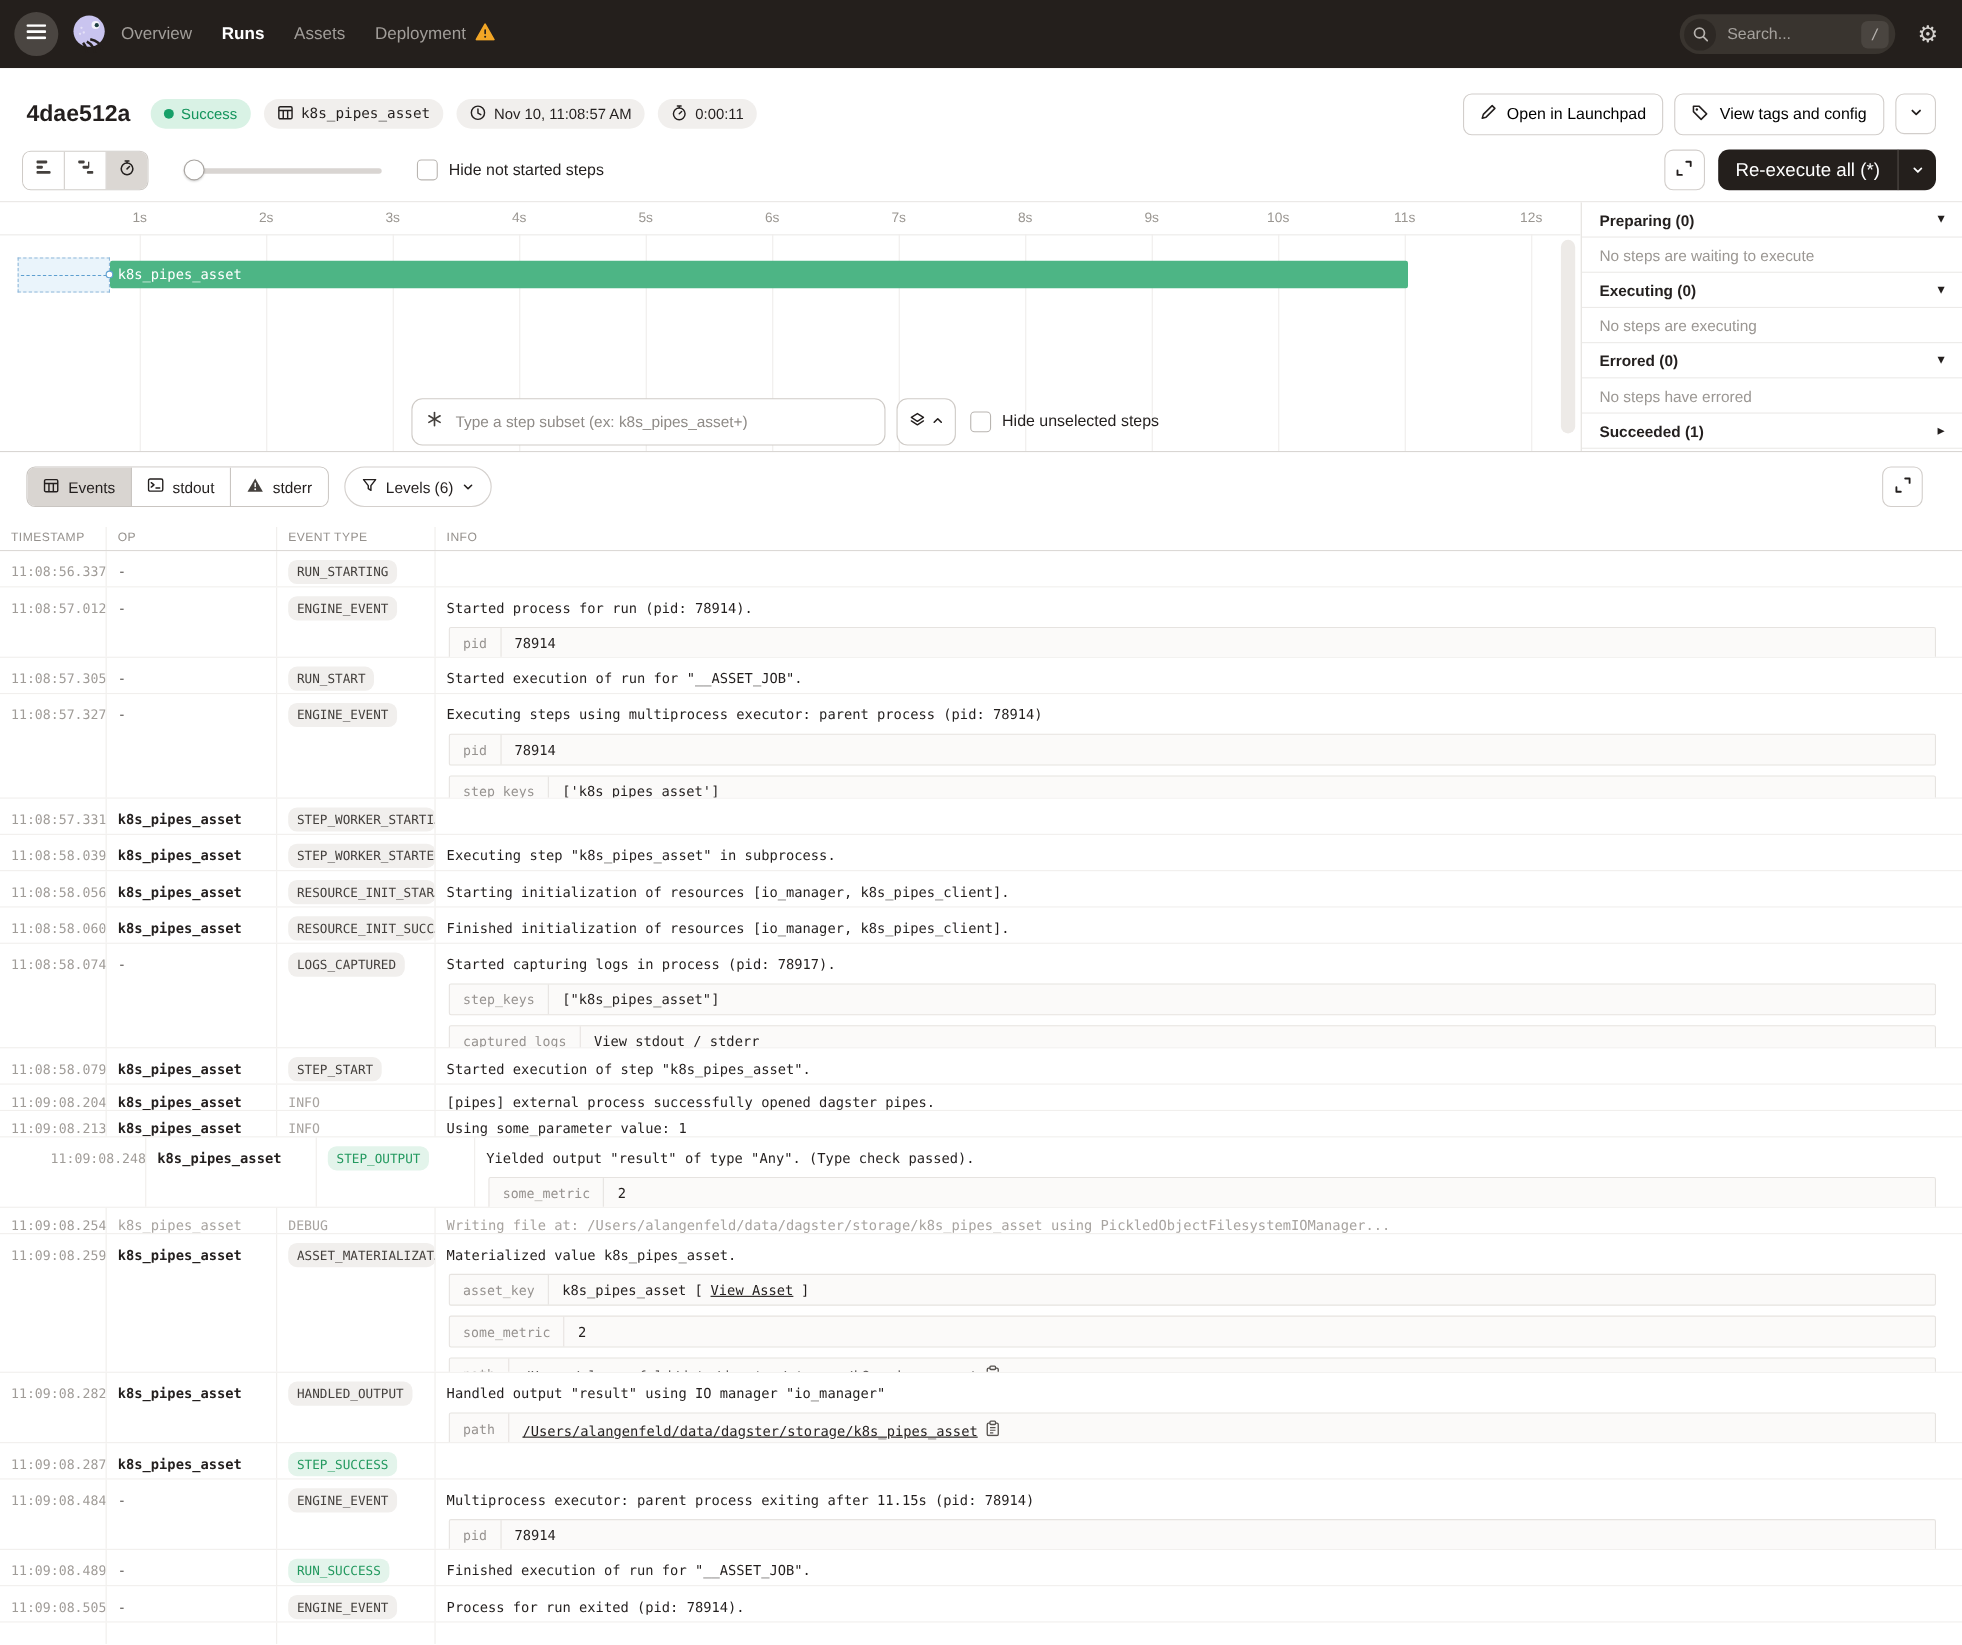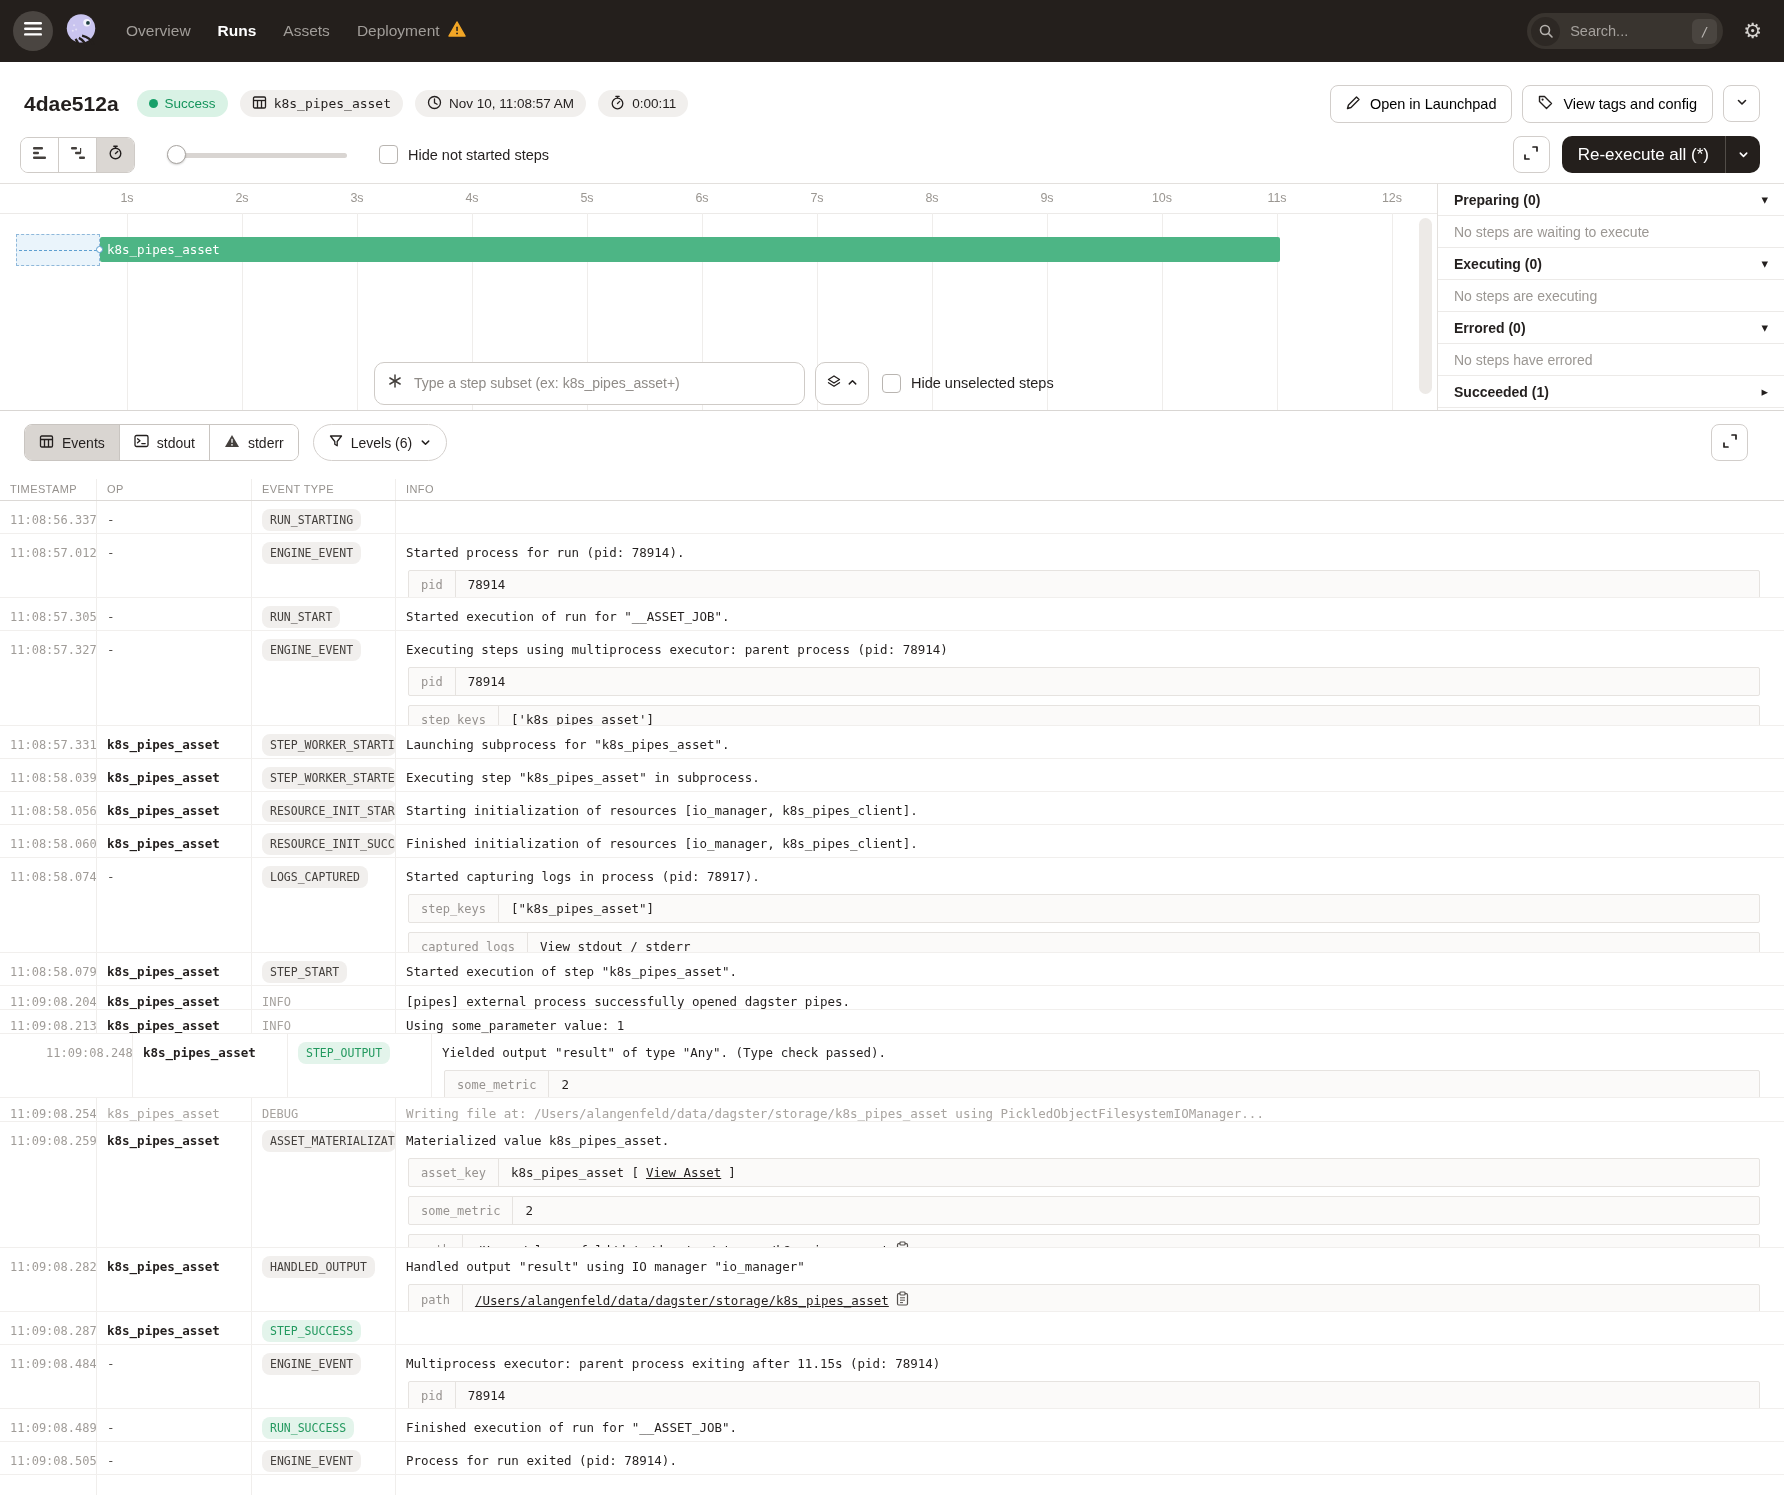--- a/index.html
+++ b/index.html
@@ -4,21 +4,21 @@
 <style>
   html,body{margin:0;padding:0;width:1784px;height:1495px;overflow:hidden;background:#fff;
     font-family:"Liberation Sans",sans-serif;color:#231f1e;-webkit-font-smoothing:antialiased}
   .mono{font-family:"DejaVu Sans Mono",monospace}
   .app{position:relative;width:1784px;height:1495px;overflow:hidden}
 
   
   .topnav{position:absolute;top:0;left:0;right:0;height:62px;background:#241f1c;display:flex;align-items:center}
   .nav-menu{width:40px;height:40px;border-radius:50%;background:#4a4541;display:flex;align-items:center;justify-content:center;margin-left:13px;cursor:pointer}
   .nav-logo{margin-left:7px;width:42px;height:42px;display:flex;align-items:center;justify-content:center}
-  .nav-links{display:flex;align-items:center;gap:27px;margin-left:24px}
+  .nav-links{display:flex;align-items:center;gap:27px;margin-left:8px}
   .nav-link{font-size:15.5px;color:#a19d99;cursor:pointer;display:flex;align-items:center;gap:8px}
   .nav-link.active{color:#ffffff;font-weight:600}
   .nav-right{margin-left:auto;display:flex;align-items:center}
   .search-pill{width:186px;height:36px;border-radius:18px;background:#39342f;display:flex;align-items:center;padding:0 6px 0 4px}
   .search-circle{width:29px;height:29px;border-radius:50%;background:#2d2824;display:flex;align-items:center;justify-content:center;flex:none}
   .search-input{flex:1;min-width:0;background:transparent;border:none;outline:none;color:#b5b1ad;font-size:14.5px;margin-left:8px;font-family:"Liberation Sans",sans-serif}
   .search-input::placeholder{color:#a5a19d}
   .slash-key{width:25px;height:25px;border-radius:6px;background:#4a4540;color:#b7b3af;display:flex;align-items:center;justify-content:center;font-size:13px}
   .gear{margin:0 22px 0 20px;font-size:21px;color:#d6d3d0;cursor:pointer;font-family:"DejaVu Sans",sans-serif}
 
@@ -450,21 +450,20 @@
                 <span class="meta-l">step_keys</span>
                 <span class="meta-v">
                   <span>['k8s_pipes_asset']</span>
                 </span>
               </div></div>
           </div>
           <div class="lrow" style="height: 33px;">
             <div class="c-ts"><span class="ts">11:08:57.331</span></div>
             <div class="c-op"><span class="opname">k8s_pipes_asset</span></div>
             <div class="c-type"><span class="type-pill">STEP_WORKER_STARTI…</span></div>
-            <div class="c-info"><span class="info-text">Launching subprocess for "k8s_pipes_asset".</span></div>
           </div>
           <div class="lrow" style="height: 33px;">
             <div class="c-ts"><span class="ts">11:08:58.039</span></div>
             <div class="c-op"><span class="opname">k8s_pipes_asset</span></div>
             <div class="c-type"><span class="type-pill">STEP_WORKER_STARTED</span></div>
             <div class="c-info"><span class="info-text">Executing step "k8s_pipes_asset" in subprocess.</span></div>
           </div>
           <div class="lrow" style="height: 33px;">
             <div class="c-ts"><span class="ts">11:08:58.056</span></div>
             <div class="c-op"><span class="opname">k8s_pipes_asset</span></div>

